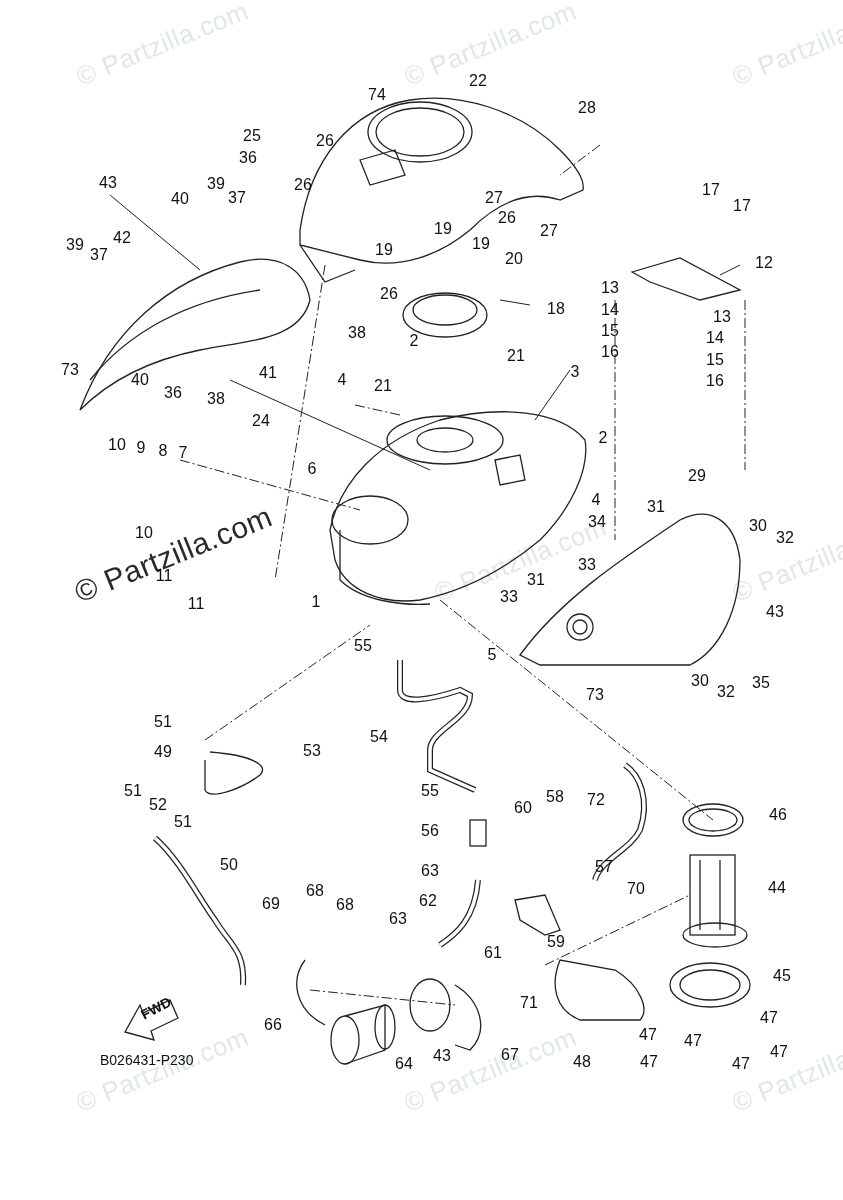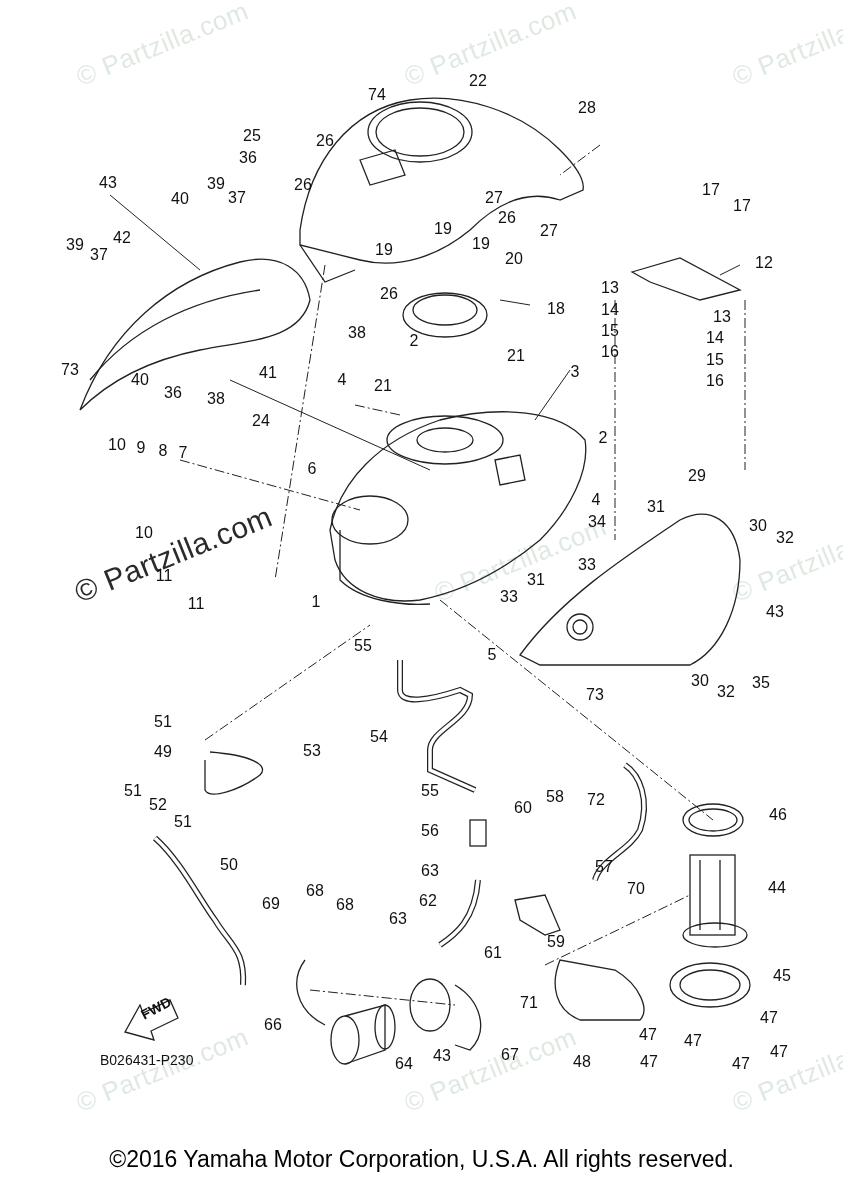--- a/index.html
+++ b/index.html
@@ -244,14 +244,13 @@
       <div class="callout" style="left: 636px; top: 889px;">70</div>
       <div class="callout" style="left: 529px; top: 1003px;">71</div>
       <div class="callout" style="left: 596px; top: 800px;">72</div>
       <div class="callout" style="left: 70px; top: 370px;">73</div>
       <div class="callout" style="left: 595px; top: 695px;">73</div>
       <div class="callout" style="left: 377px; top: 95px;">74</div>
     </div>
 
   <div id="fwd-label">FWD</div>
   <div id="diagram-code">B026431-P230</div>
-  <div id="copyright">©2016 Yamaha Motor Corporation, U.S.A. All rights reserved.</div>
 </div>
 
 </body></html>

